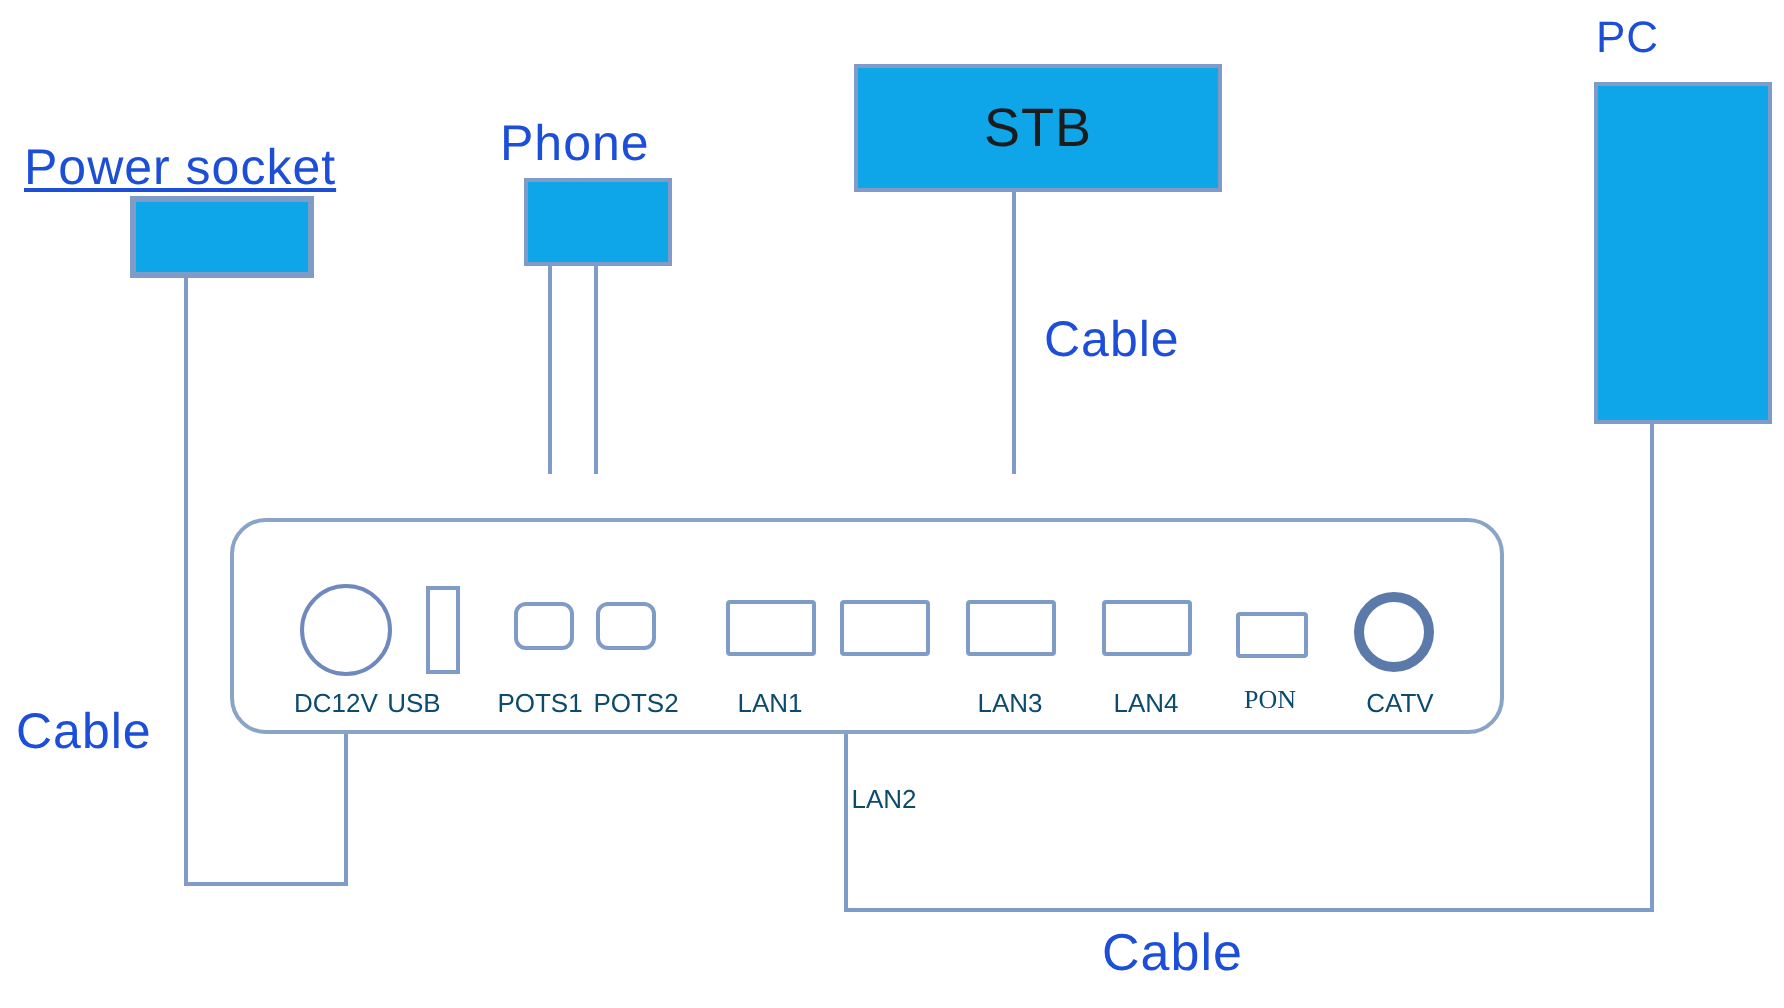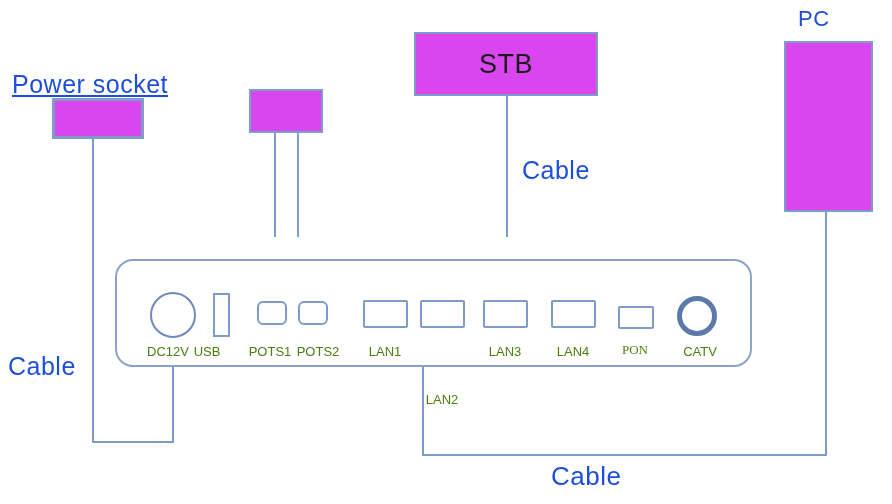--- a/index.html
+++ b/index.html
@@ -1,42 +1,43 @@
 <!DOCTYPE html>
 <html><head>
 <meta charset="utf-8">
 <style>
   html,body{margin:0;padding:0;background:#ffffff;}
   #canvas{
     position:relative;width:892px;height:504px;background:#ffffff;overflow:hidden;
     font-family:"Liberation Sans", sans-serif;color:#1c1c1c;
   }
   .abs{position:absolute;}
-  .box{position:absolute;border:2px solid #7f9bc8;background:#d946ef;box-sizing:border-box;}
+  .box{position:absolute;border:2px solid #7f9bc8;background:#0ea5e9;box-sizing:border-box;margin-left:13px;}
   .biglabel{position:absolute;font-size:25px;color:#1d4ed8;white-space:nowrap;letter-spacing:0.5px;}
   .port{position:absolute;border:2px solid #7f9bc8;background:#ffffff;box-sizing:border-box;}
-  .plabel{position:absolute;top:344px;font-size:13px;color:#4d7c0f;text-align:center;white-space:nowrap;}
+  .plabel{position:absolute;top:344px;font-size:13px;color:#0c4a6e;text-align:center;white-space:nowrap;}
   svg.wires{position:absolute;left:0;top:0;width:892px;height:504px;}
 </style>
 </head>
 <body>
 
 <div id="canvas">
 
   <svg class="wires" viewBox="0 0 892 504">
     <polyline points="93,139 93,442 173,442 173,366" fill="none" stroke="#7f9bc8" stroke-width="2"></polyline>
     <line x1="275" y1="133" x2="275" y2="237" stroke="#7f9bc8" stroke-width="2"></line>
     <line x1="298" y1="133" x2="298" y2="237" stroke="#7f9bc8" stroke-width="2"></line>
     <line x1="507" y1="96" x2="507" y2="237" stroke="#7f9bc8" stroke-width="2"></line>
     <polyline points="423,367 423,455 826,455 826,212" fill="none" stroke="#7f9bc8" stroke-width="2"></polyline>
   </svg>
 
   <div class="biglabel" style="left:12px;top:70px;text-decoration:underline;">Power socket</div>
   <div class="box" style="left:52px;top:98px;width:92px;height:41px;border-width:3px;"></div>
 
+  <div class="biglabel" style="left:250px;top:58px;">Phone</div>
   <div class="box" style="left:249px;top:89px;width:74px;height:44px;"></div>
 
   <div class="box" style="left:414px;top:32px;width:184px;height:64px;display:flex;align-items:center;justify-content:center;">
     <span style="font-size:27px;letter-spacing:0.5px;">STB</span>
   </div>
 
   <div class="biglabel" style="left:798px;top:6px;font-size:22px;">PC</div>
   <div class="box" style="left:784px;top:41px;width:89px;height:171px;"></div>
 
   <div class="biglabel" style="left:8px;top:352px;">Cable</div>

